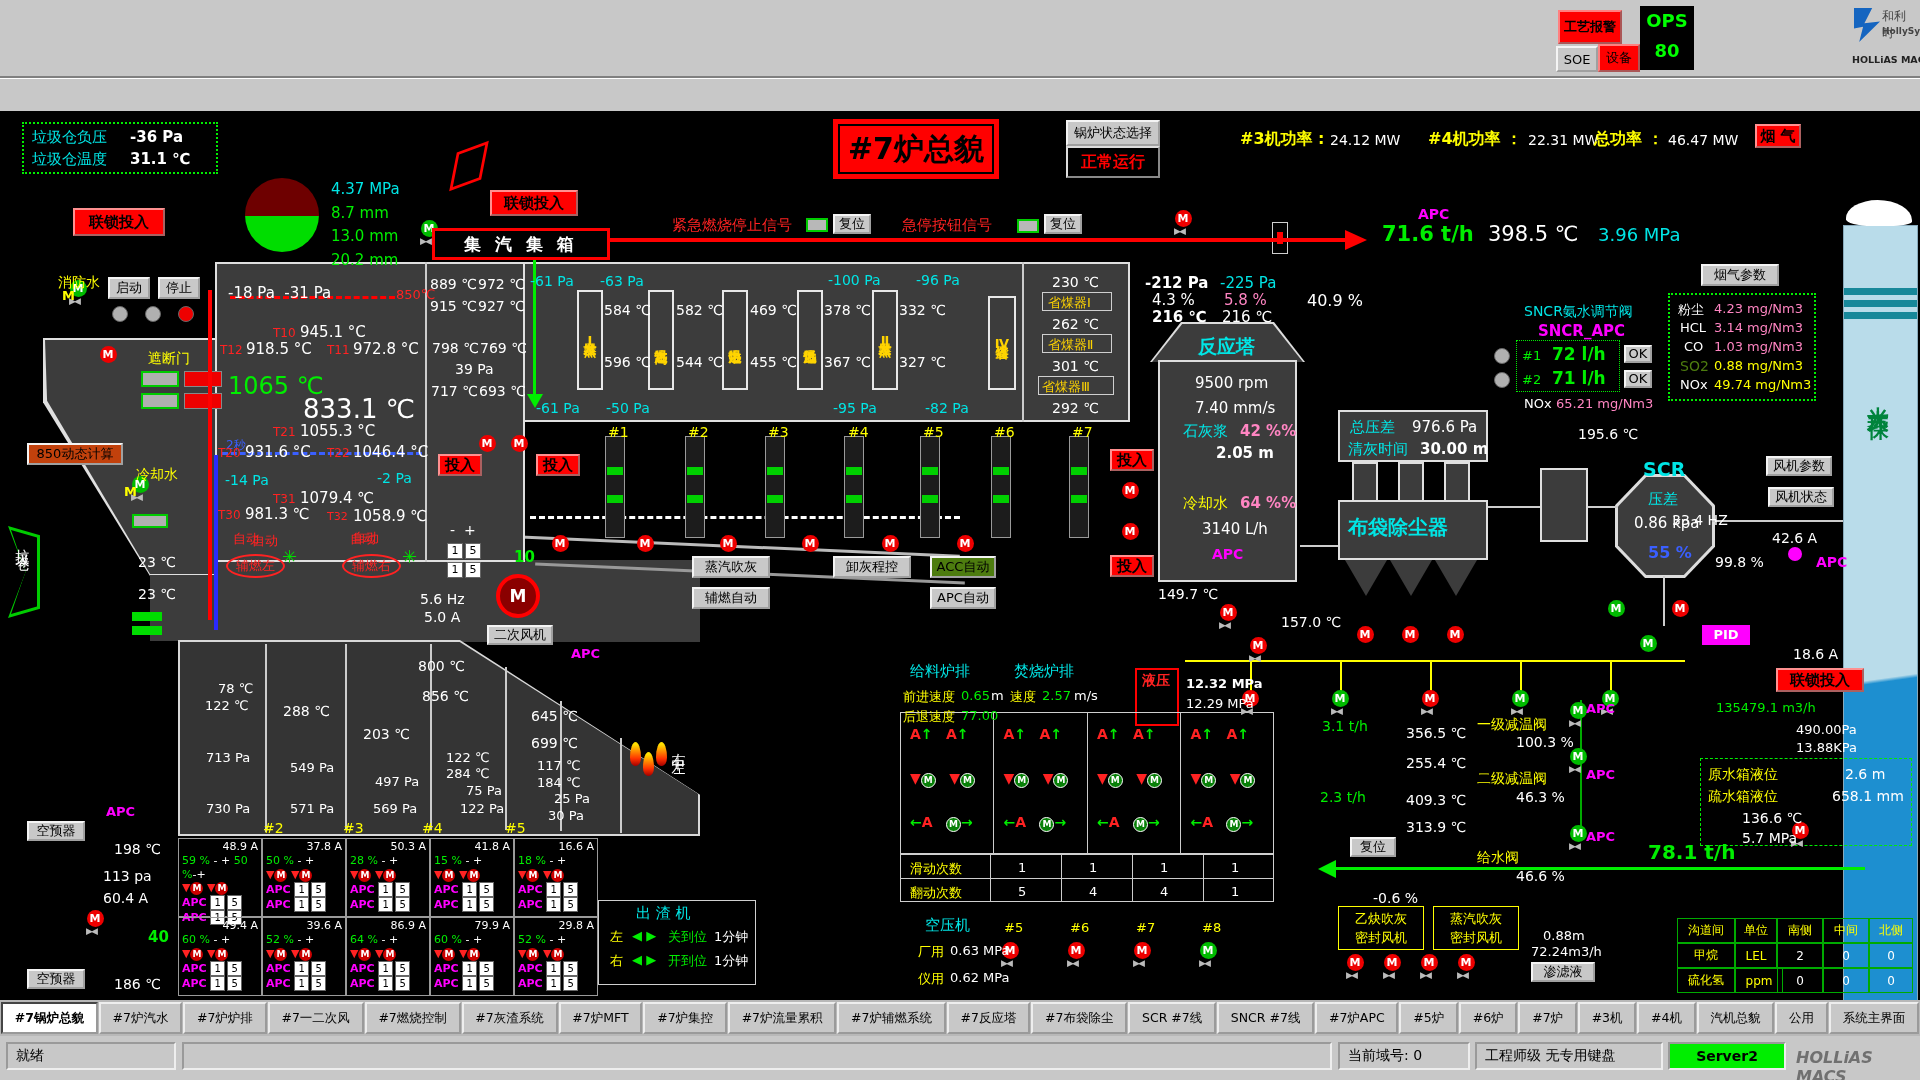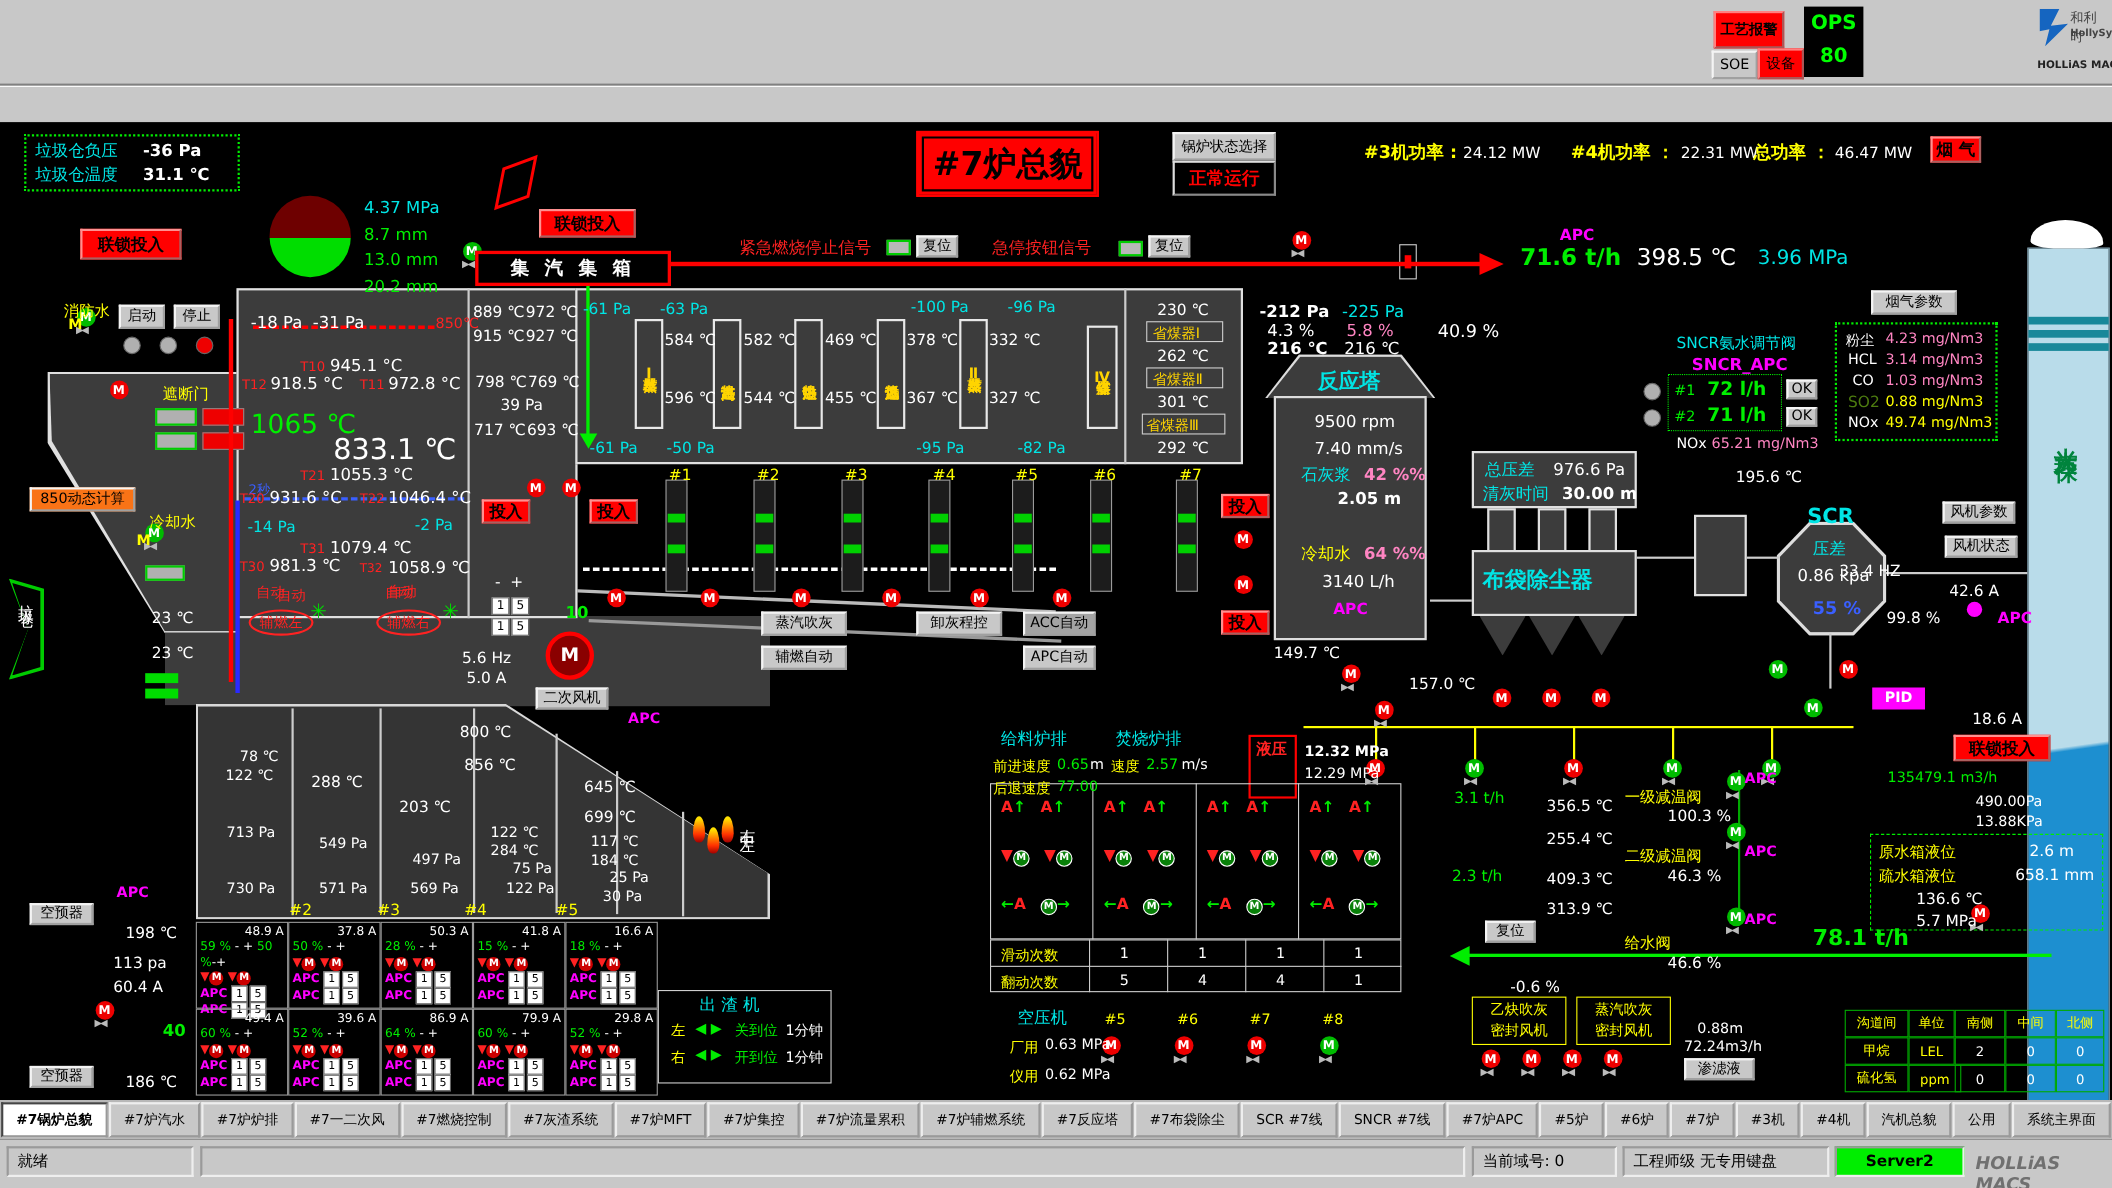--- a/index.html
+++ b/index.html
@@ -381,21 +381,21 @@
     <div class="fl" style="left: 331px; top: 251px; color: rgb(0, 238, 0); font-size: 15px;">20.2 mm</div>
     <div class="fl" style="left: 490px; top: 190px; background: rgb(255, 0, 0); border: 2px outset rgb(255, 144, 144); color: rgb(0, 0, 0); font-weight: bold; text-align: center; width: 88px; height: 26px; line-height: 22px; font-size: 15px; box-sizing: border-box;">联锁投入</div>
     <div class="fl" style="left: 58px; top: 274px; color: rgb(255, 255, 0); font-size: 14px;">消防水</div>
     <div class="fl" style="left: 62px; top: 288px; color: rgb(255, 255, 0); font-size: 13px; font-weight: bold;">M</div>
     <div class="fl" style="left: 108px; top: 277px; background: rgb(200, 200, 200); border: 2px outset rgb(244, 244, 244); color: rgb(0, 0, 0); text-align: center; width: 42px; height: 22px; line-height: 18px; font-size: 13px; box-sizing: border-box;">启动</div>
     <div class="fl" style="left: 158px; top: 277px; background: rgb(200, 200, 200); border: 2px outset rgb(244, 244, 244); color: rgb(0, 0, 0); text-align: center; width: 42px; height: 22px; line-height: 18px; font-size: 13px; box-sizing: border-box;">停止</div>
     <div class="fl" style="left: 112px; top: 306px; color: rgb(255, 255, 255); font-size: 14px; width: 14px; height: 14px; border-radius: 50%; background: rgb(176, 176, 176); border: 1px solid rgb(102, 102, 102);"></div>
     <div class="fl" style="left: 145px; top: 306px; color: rgb(255, 255, 255); font-size: 14px; width: 14px; height: 14px; border-radius: 50%; background: rgb(176, 176, 176); border: 1px solid rgb(102, 102, 102);"></div>
     <div class="fl" style="left: 178px; top: 306px; color: rgb(255, 255, 255); font-size: 14px; width: 14px; height: 14px; border-radius: 50%; background: rgb(238, 0, 0); border: 1px solid rgb(102, 102, 102);"></div>
     <div class="fl" style="left: 148px; top: 350px; color: rgb(255, 255, 0); font-size: 14px;">遮断门</div>
-    <div class="fl" style="left: 27px; top: 443px; background: #f97316; border: 2px outset rgb(244, 244, 244); color: rgb(0, 0, 0); text-align: center; width: 96px; height: 22px; line-height: 18px; font-size: 13px; box-sizing: border-box;">850动态计算</div>
+    <div class="fl" style="left: 27px; top: 443px; background: #c2410c; border: 2px outset rgb(244, 244, 244); color: rgb(0, 0, 0); text-align: center; width: 96px; height: 22px; line-height: 18px; font-size: 13px; box-sizing: border-box;">850动态计算</div>
     <div class="fl" style="left: 136px; top: 466px; color: rgb(255, 255, 0); font-size: 14px;">冷却水</div>
     <div class="fl" style="left: 124px; top: 484px; color: rgb(255, 255, 0); font-size: 13px; font-weight: bold;">M</div>
     <div class="fl" style="left: 14px; top: 538px; color: rgb(255, 255, 255); font-size: 14px; writing-mode: vertical-rl; text-orientation: upright; letter-spacing: 4px;">垃圾仓</div>
     <div class="fl" style="left: 233px; top: 530px; color: rgb(255, 34, 34); font-size: 13px;">自动</div>
     <div class="fl" style="left: 226px; top: 554px; border: 2px solid rgb(255, 34, 34); border-radius: 50%; color: rgb(255, 34, 34); padding: 1px 8px; font-size: 13px;">辅燃左</div>
     <div class="fl" style="left: 282px; top: 546px; color: rgb(0, 221, 0); font-size: 18px;">✳</div>
     <div class="fl" style="left: 350px; top: 530px; color: rgb(255, 34, 34); font-size: 13px;">自动</div>
     <div class="fl" style="left: 342px; top: 554px; border: 2px solid rgb(255, 34, 34); border-radius: 50%; color: rgb(255, 34, 34); padding: 1px 8px; font-size: 13px;">辅燃右</div>
     <div class="fl" style="left: 402px; top: 546px; color: rgb(0, 221, 0); font-size: 18px;">✳</div>
     <div class="fl" style="left: 138px; top: 554px; color: rgb(255, 255, 255); font-size: 14px;">23 ℃</div>
@@ -585,21 +585,21 @@
     <div class="fl" style="left: 1042px; top: 688px; color: rgb(0, 238, 0); font-size: 13px;">2.57</div>
     <div class="fl" style="left: 1074px; top: 688px; color: rgb(255, 255, 255); font-size: 13px;">m/s</div>
     <div class="fl" style="left: 903px; top: 708px; color: rgb(255, 255, 0); font-size: 13px;">后退速度</div>
     <div class="fl" style="left: 961px; top: 708px; color: rgb(0, 238, 0); font-size: 13px;">77.00</div>
     <div class="fl" style="left: 1142px; top: 672px; color: rgb(255, 34, 34); font-size: 14px; font-weight: bold;">液压</div>
     <div class="fl" style="left: 1186px; top: 676px; color: rgb(255, 255, 255); font-size: 13px; font-weight: bold;">12.32 MPa</div>
     <div class="fl" style="left: 1186px; top: 696px; color: rgb(255, 255, 255); font-size: 13px;">12.29 MPa</div>
     <div class="fl" style="left: 692px; top: 556px; background: rgb(200, 200, 200); border: 2px outset rgb(244, 244, 244); color: rgb(0, 0, 0); text-align: center; width: 78px; height: 22px; line-height: 18px; font-size: 13px; box-sizing: border-box;">蒸汽吹灰</div>
     <div class="fl" style="left: 692px; top: 587px; background: rgb(200, 200, 200); border: 2px outset rgb(244, 244, 244); color: rgb(0, 0, 0); text-align: center; width: 78px; height: 22px; line-height: 18px; font-size: 13px; box-sizing: border-box;">辅燃自动</div>
     <div class="fl" style="left: 833px; top: 556px; background: rgb(200, 200, 200); border: 2px outset rgb(244, 244, 244); color: rgb(0, 0, 0); text-align: center; width: 78px; height: 22px; line-height: 18px; font-size: 13px; box-sizing: border-box;">卸灰程控</div>
-    <div class="fl" style="left: 930px; top: 556px; background: #a3a3a3; border: 2px outset rgb(244, 244, 244); color: rgb(0, 0, 0); text-align: center; width: 66px; height: 22px; line-height: 18px; font-size: 13px; box-sizing: border-box;">ACC自动</div>
+    <div class="fl" style="left: 930px; top: 556px; background: #4d7c0f; border: 2px outset rgb(244, 244, 244); color: rgb(0, 0, 0); text-align: center; width: 66px; height: 22px; line-height: 18px; font-size: 13px; box-sizing: border-box;">ACC自动</div>
     <div class="fl" style="left: 930px; top: 587px; background: rgb(200, 200, 200); border: 2px outset rgb(244, 244, 244); color: rgb(0, 0, 0); text-align: center; width: 66px; height: 22px; line-height: 18px; font-size: 13px; box-sizing: border-box;">APC自动</div>
     <div class="fl" style="left: 450px; top: 522px; color: rgb(255, 255, 255); font-size: 14px;">-  +</div>
     <div class="fl" style="left: 447px; top: 543px; background: rgb(255, 255, 255); color: rgb(0, 0, 0); width: 14px; height: 14px; line-height: 14px; text-align: center; font-size: 11px; border: 1px solid rgb(102, 102, 102);">1</div>
     <div class="fl" style="left: 465px; top: 543px; background: rgb(255, 255, 255); color: rgb(0, 0, 0); width: 14px; height: 14px; line-height: 14px; text-align: center; font-size: 11px; border: 1px solid rgb(102, 102, 102);">5</div>
     <div class="fl" style="left: 447px; top: 562px; background: rgb(255, 255, 255); color: rgb(0, 0, 0); width: 14px; height: 14px; line-height: 14px; text-align: center; font-size: 11px; border: 1px solid rgb(102, 102, 102);">1</div>
     <div class="fl" style="left: 465px; top: 562px; background: rgb(255, 255, 255); color: rgb(0, 0, 0); width: 14px; height: 14px; line-height: 14px; text-align: center; font-size: 11px; border: 1px solid rgb(102, 102, 102);">5</div>
     <div class="fl" style="left: 514px; top: 548px; color: rgb(0, 238, 0); font-size: 15px; font-weight: bold;">10</div>
     <div class="fl" style="left: 420px; top: 591px; color: rgb(255, 255, 255); font-size: 14px;">5.6 Hz</div>
     <div class="fl" style="left: 424px; top: 609px; color: rgb(255, 255, 255); font-size: 14px;">5.0 A</div>
     <div class="fl" style="left: 496px; top: 574px; width: 36px; height: 36px; border-radius: 50%; background: rgb(138, 0, 0); border: 4px solid rgb(255, 0, 0); color: rgb(255, 255, 255); font-weight: bold; font-size: 17px; text-align: center; line-height: 36px;">M</div>

